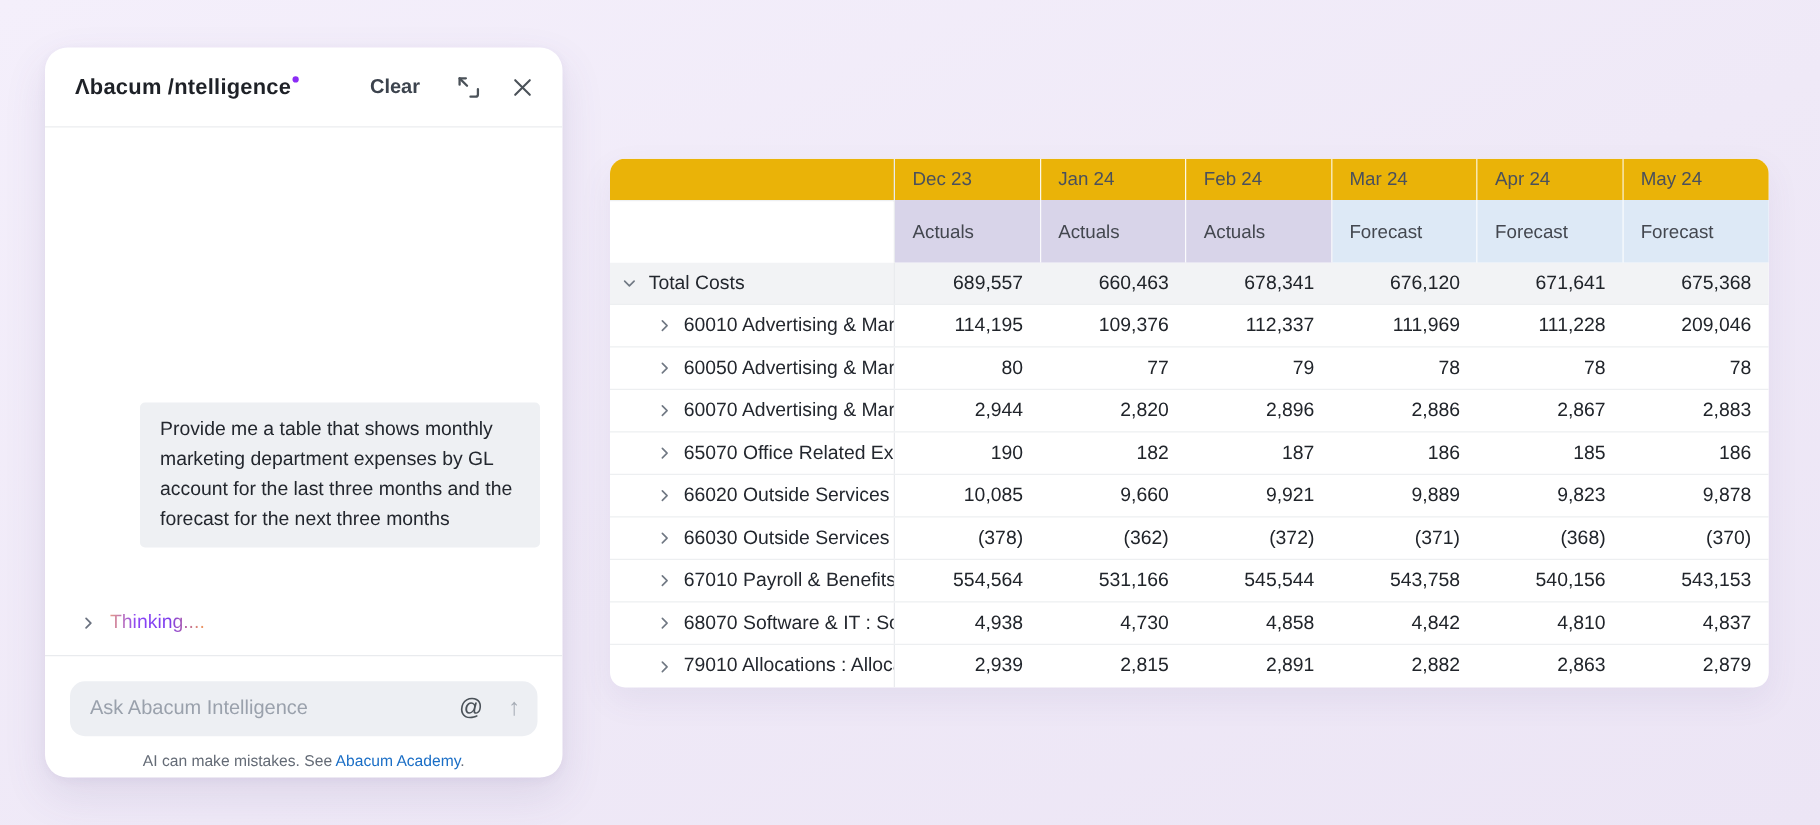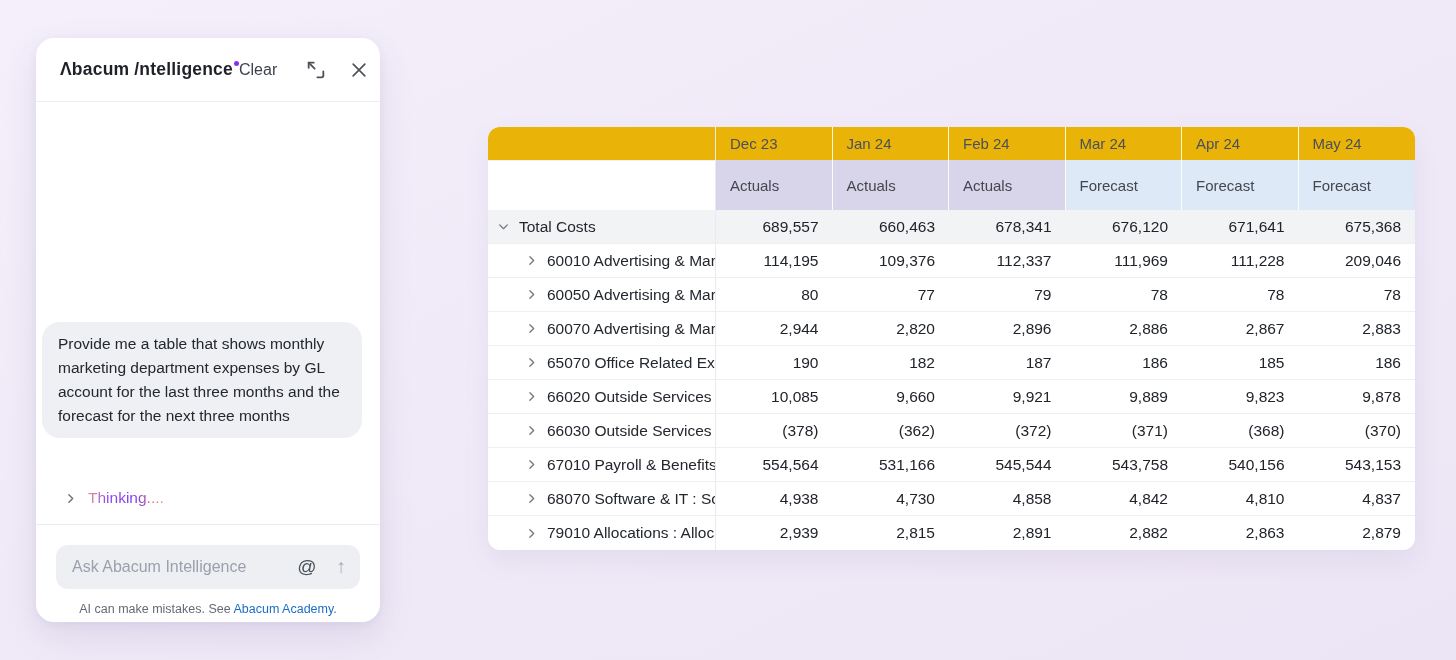--- a/index.html
+++ b/index.html
@@ -5,42 +5,42 @@
   * { margin:0; padding:0; box-sizing:border-box; }
   html,body { width:1456px; height:660px; overflow:hidden; }
   body {
     font-family:"Liberation Sans", sans-serif;
     background:linear-gradient(155deg,#f4effb 0%,#efe9f7 55%,#ece5f5 100%);
     position:relative; color:#23272e;
   }
 
   
   .panel {
-    position:absolute; left:36px; top:38px; width:344px; height:584px;
+    position:absolute; left:36px; top:38px; width:414px; height:584px;
     background:#fff; border-radius:18px;
     box-shadow:0 14px 34px rgba(91,71,134,.12), 0 2px 8px rgba(91,71,134,.06);
     display:flex; flex-direction:column; overflow:hidden;
   }
   .panel-header {
     height:64px; flex:0 0 64px; display:flex; align-items:center;
     padding:0 22px 0 24px; border-bottom:1px solid #ecedf0;
   }
   .brand { font-size:17.5px; font-weight:700; color:#1e2127; letter-spacing:.2px; white-space:nowrap; }
   .brand .w2 { margin-left:5px; }
   .brand-dot { display:inline-block; width:5px; height:5px; border-radius:50%; background:#8b2cf5; vertical-align:top; margin:2px 0 0 1px; }
   .header-spacer { flex:1; }
-  .clear-btn { font-size:16px; font-weight:400; color:#3c434d; background:none; border:none; cursor:pointer; font-family:inherit; margin-right:28px; }
+  .clear-btn { font-size:16px; font-weight:700; color:#3c434d; background:none; border:none; cursor:pointer; font-family:inherit; margin-right:28px; }
   .icon-btn { background:none; border:none; cursor:pointer; display:flex; align-items:center; justify-content:center; padding:0; }
   .icon-btn + .icon-btn { margin-left:22px; }
   .icon-btn svg { display:block; }
 
   .panel-body { position:relative; flex:1; border-bottom:1px solid #e9ebee; }
   .bubble {
     position:absolute; top:220px; right:18px; width:320px;
-    background:#eef0f3; border-radius:18px; padding:10px 16px;
+    background:#eef0f3; border-radius:4px; padding:10px 16px;
     font-size:15.5px; line-height:24px; color:#23272e;
   }
   .thinking-row { position:absolute; left:28px; top:387px; display:flex; align-items:center; gap:11px; cursor:pointer; }
   .thinking-chevron { color:#6b7280; display:flex; }
   .thinking-text {
     font-size:15.5px; font-weight:500;
     background:linear-gradient(90deg,#e59a86 0%,#8b45f7 28%,#7c3aed 62%,#f59a55 100%);
     -webkit-background-clip:text; background-clip:text; color:transparent;
   }
 

